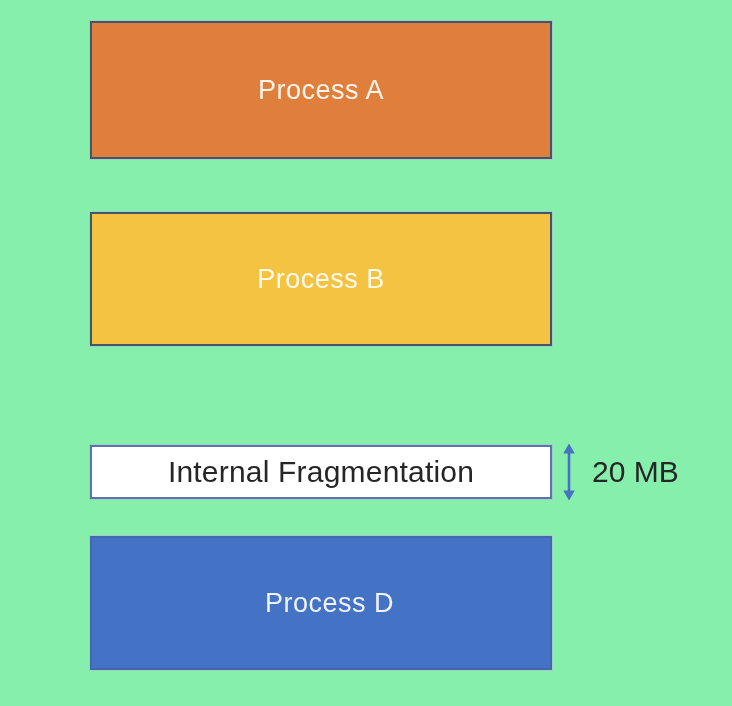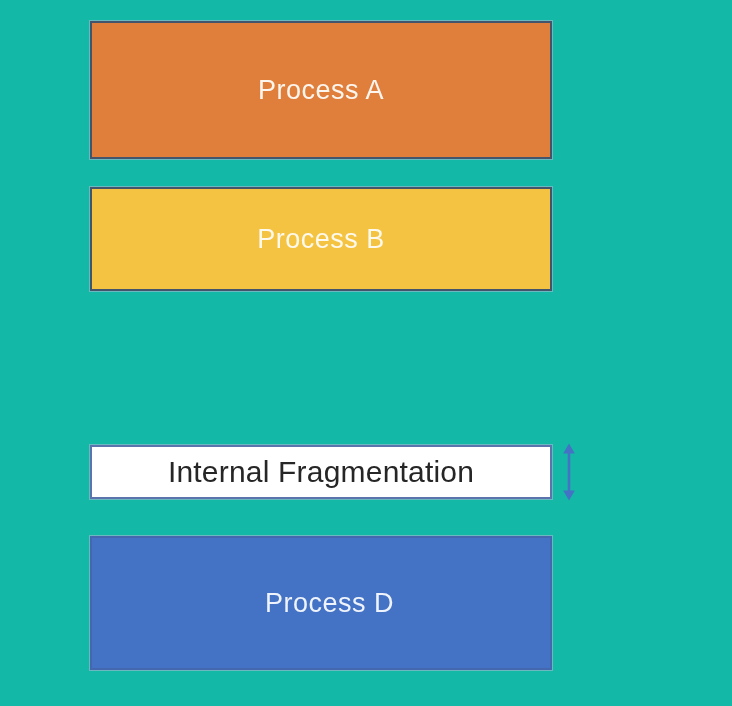--- a/index.html
+++ b/index.html
@@ -5,36 +5,36 @@
   html, body {
     margin: 0;
     padding: 0;
     background: #ffffff;
     font-family: "Liberation Sans", sans-serif;
   }
   .canvas {
     position: relative;
     width: 732px;
     height: 706px;
-    background: #14b8a6;
+    background: #86efac;
     overflow: hidden;
   }
   .block {
     position: absolute;
     left: 90px;
     width: 462px;
     box-sizing: border-box;
     border: 2px solid transparent;
     display: flex;
     align-items: center;
     justify-content: center;
     box-shadow: 0 0 0 1px rgba(176, 186, 214, 0.55);
   }
   .block-a { top: 21px;  height: 138px; }
-  .block-b { top: 187px; height: 104px; }
+  .block-b { top: 212px; height: 134px; }
   .block-c { top: 368px; height: 77px;  }
   .frag    { top: 445px; height: 54px; justify-content: center;  }
   .block-d { top: 536px; height: 134px; padding-left: 17px; }
   .block-label {
     font-size: 27px;
     letter-spacing: 0.5px;
     line-height: 1;
     user-select: none;
   }
   .frag-label {
@@ -87,14 +87,15 @@
   </div>
 
   <div class="arrow-wrap" style="color: rgb(68, 114, 196);">
     <svg width="18" height="58" viewBox="0 0 18 58" xmlns="http://www.w3.org/2000/svg">
       <line x1="9" y1="9" x2="9" y2="49" stroke="currentColor" stroke-width="2.6"></line>
       <polygon points="9,0.5 14.8,10.5 3.2,10.5" fill="currentColor"></polygon>
       <polygon points="9,57.5 14.8,47.5 3.2,47.5" fill="currentColor"></polygon>
     </svg>
   </div>
 
+  <div class="size-label" style="color: rgb(38, 38, 38);">20 MB</div>
 
 </div>
 
 </body></html>

